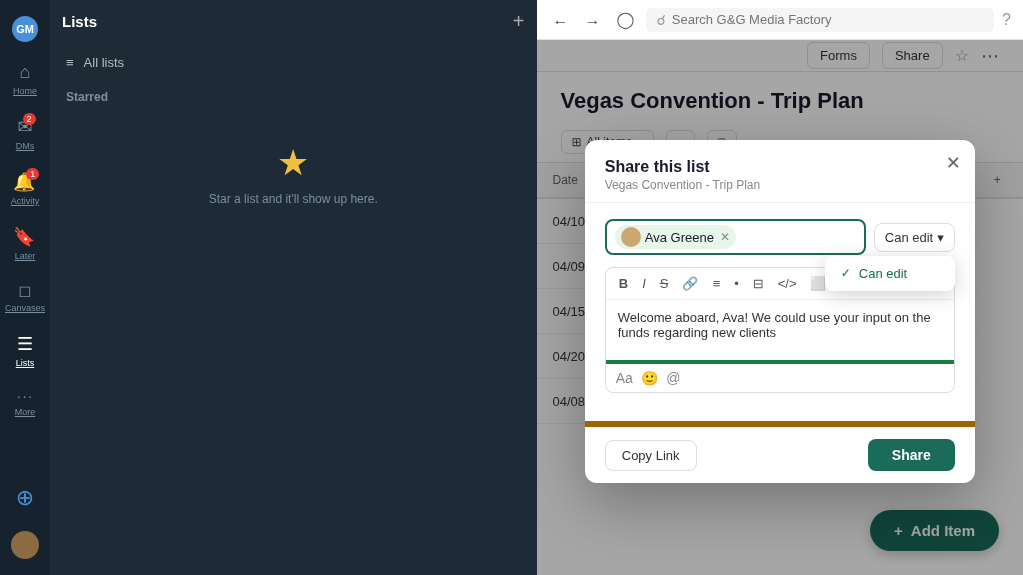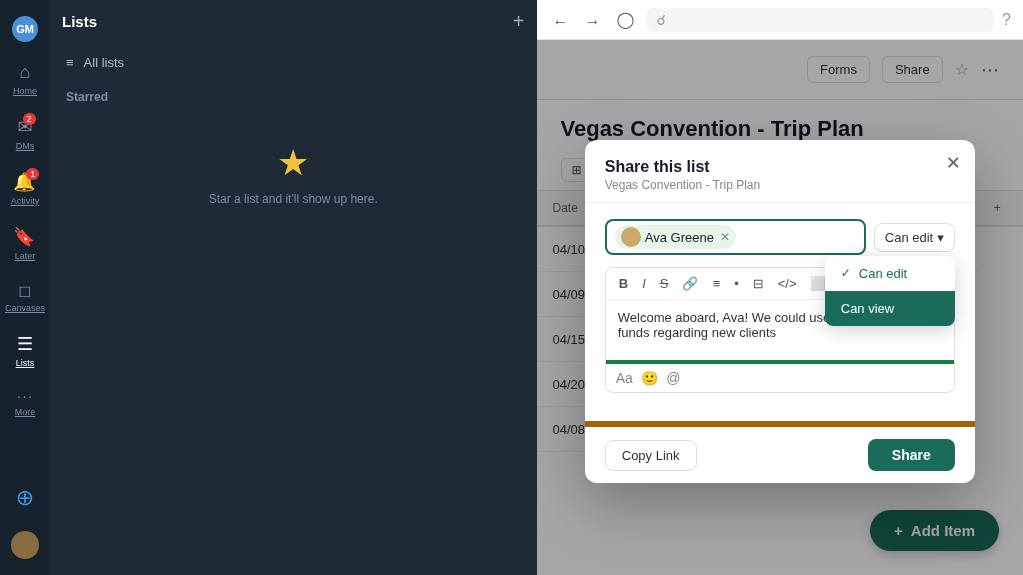--- a/index.html
+++ b/index.html
@@ -24,21 +24,21 @@
     
     .topbar { display: flex; align-items: center; background: #fff; height: 40px; padding: 0 12px; gap: 8px; border-bottom: 1px solid #e0e0e0; }
     .nav-btn { background: none; border: none; cursor: pointer; color: #555; font-size: 16px; padding: 4px; border-radius: 4px; }
     .search-bar { flex: 1; display: flex; align-items: center; background: #f5f5f5; border-radius: 6px; padding: 4px 10px; gap: 6px; }
     .search-bar input { border: none; background: none; outline: none; font-size: 13px; color: #333; width: 100%; }
     .search-icon { color: #999; font-size: 14px; }
     .help-btn { color: #999; font-size: 16px; cursor: pointer; }
 
     
     .main-content { flex: 1; background: #f0f2f5; display: flex; flex-direction: column; position: relative; overflow: hidden; }
-    .main-header { background: #fff; border-bottom: 1px solid #e0e0e0; padding: 0 24px; display: flex; align-items: center; justify-content: space-between; height: 60px; }
+    .main-header { background: #fff; border-bottom: 1px solid #e0e0e0; padding: 0 24px; display: flex; align-items: center; justify-content: space-between; height: 32px; }
     .main-header-actions { display: flex; align-items: center; gap: 12px; }
     .btn-plain { background: none; border: 1px solid #ddd; border-radius: 6px; padding: 5px 12px; font-size: 13px; cursor: pointer; color: #333; }
     .page-title { font-size: 22px; font-weight: 700; color: #1a1a2e; padding: 16px 24px 8px; background: #fff; }
     .list-toolbar { background: #fff; padding: 8px 24px; display: flex; align-items: center; gap: 12px; border-bottom: 1px solid #e0e0e0; }
     .toolbar-btn { display: flex; align-items: center; gap: 5px; background: none; border: 1px solid #ddd; border-radius: 6px; padding: 4px 10px; font-size: 12px; cursor: pointer; color: #444; }
 
     
     .table-area { flex: 1; overflow: auto; background: #fff; }
     table { width: 100%; border-collapse: collapse; font-size: 13px; }
     thead tr { background: #f8f8f8; border-bottom: 2px solid #e0e0e0; }
@@ -156,20 +156,21 @@
 </div>
 
 <div style="flex:1;display:flex;flex-direction:column;position:relative;">
 
   <div class="topbar">
     <button class="nav-btn">←</button>
     <button class="nav-btn">→</button>
     <button class="nav-btn">◯</button>
     <div class="search-bar">
       <span class="search-icon">☌</span>
+      <input type="text" placeholder="Search G&amp;G Media Factory" style="">
     </div>
     <span class="help-btn">?</span>
   </div>
 
   <div class="main-content">
     <div class="main-header">
       <div></div>
       <div class="main-header-actions">
         <button class="btn-plain">Forms</button>
         <button class="btn-plain">Share</button>
@@ -258,23 +259,20 @@
             <div style="position:relative;">
               <button class="perm-btn">
                 <span>Can edit</span>
                 <span>▾</span>
               </button>
               <div class="perm-dropdown">
                 <div class="perm-option active">
                   <span class="check-mark">✓</span>
                   <span>Can edit</span>
                 </div>
-                <div class="perm-option highlighted">
-                  <span>Can view</span>
-                </div>
               </div>
             </div>
           </div>
 
           <div class="editor-area">
             <div class="editor-toolbar">
               <button class="editor-btn"><strong>B</strong></button>
               <button class="editor-btn"><em>I</em></button>
               <button class="editor-btn"><s>S</s></button>
               <button class="editor-btn">🔗</button>

